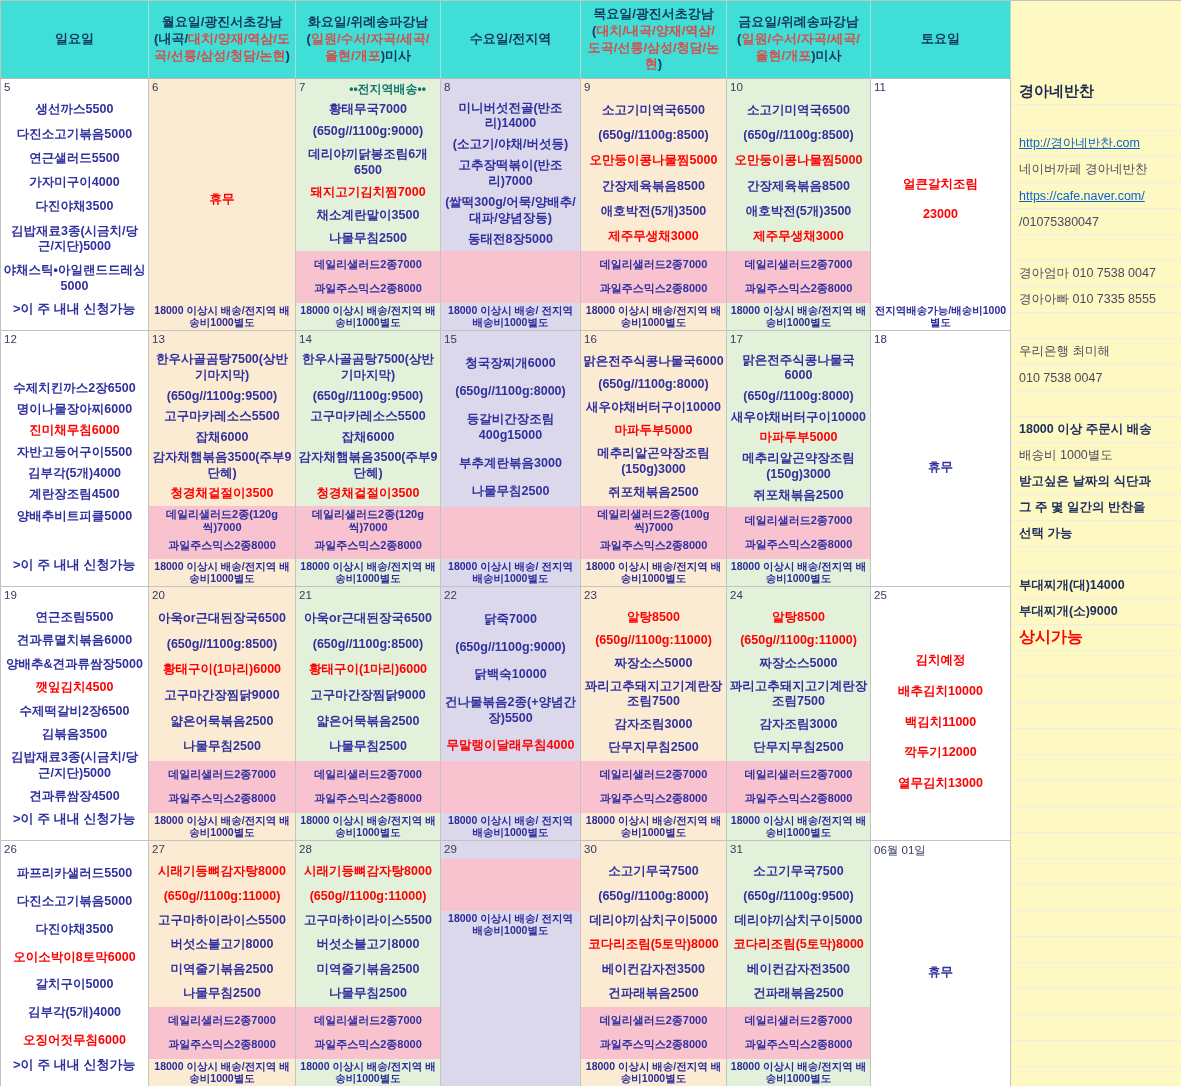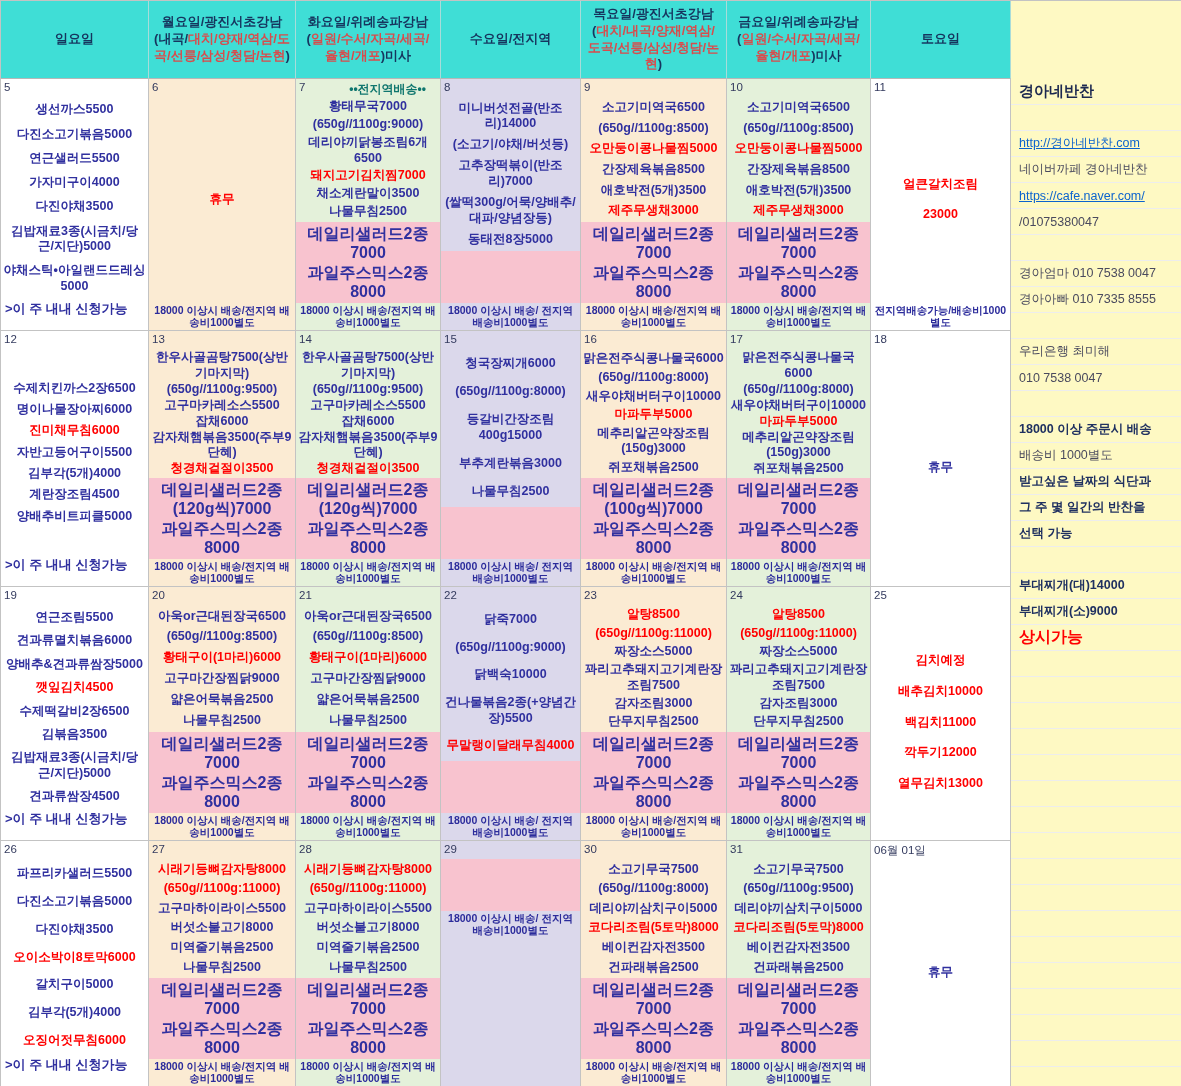--- a/index.html
+++ b/index.html
@@ -27,23 +27,23 @@
   .bg-mon,.bg-thu{background:#fbebd3;}
   .bg-tue,.bg-fri{background:#e4f1da;}
   .bg-wed{background:#dbd8eb;}
   .dayrow{display:flex;align-items:flex-start;font-size:11.5px;color:#333a5e;padding:2px 0 0 3px;height:16px;flex:0 0 auto;}
   .daynote{flex:1;text-align:right;color:#0f766e;font-weight:700;font-size:12px;padding-right:14px;}
   .menu{flex:1 1 auto;display:flex;flex-direction:column;justify-content:space-around;align-items:center;text-align:center;padding:1px 2px;}
   .menu.centered{justify-content:center;gap:15px;}
   .mi{font-size:12.5px;font-weight:700;color:#30309f;line-height:1.25;}
   .mi.red{color:#ff0000;}
   .pink{flex:0 0 auto;background:#f8c3cf;display:flex;flex-direction:column;justify-content:space-around;padding:2px;min-height:52px;box-sizing:border-box;}
-  .pinkrow{font-size:16px;font-weight:700;color:#30309f;line-height:1.2;display:flex;align-items:center;justify-content:center;min-height:23px;text-align:center;}
+  .pinkrow{font-size:11px;font-weight:700;color:#30309f;line-height:1.2;display:flex;align-items:center;justify-content:center;min-height:23px;text-align:center;}
   .cfooter{flex:0 0 auto;min-height:27px;display:flex;align-items:center;justify-content:center;text-align:center;font-size:10.5px;font-weight:700;color:#2b2b9b;line-height:1.15;padding:1px 3px 2px;box-sizing:border-box;}
-  .note{flex:0 0 auto;font-size:13px;font-weight:700;color:#30309f;text-align:left;padding:0 2px 12px 4px;}
+  .note{flex:0 0 auto;font-size:13px;font-weight:700;color:#30309f;text-align:left;padding:0 2px 12px 12px;}
   .infocol{grid-column:8;grid-row:1/6;background:#fef9c3;display:flex;flex-direction:column;border-bottom:1px solid #c3c3c3;box-sizing:border-box;overflow:hidden;}
   .ispacer{flex:0 0 78px;}
   .irow{flex:0 0 26px;height:26px;display:flex;align-items:center;padding-left:8px;border-bottom:1px solid #ededed;font-size:12.5px;color:#4a4a5e;box-sizing:border-box;white-space:nowrap;}
   .irow.title{font-size:15px;font-weight:700;color:#1c2850;}
   .irow.bold{font-weight:700;color:#1f3060;}
   .irow.red{color:#ff0000;font-weight:700;font-size:16px;}
   .irow a{color:#0b63ce;text-decoration:underline;font-size:12.5px;}
 </style>
 </head>
 <body>

